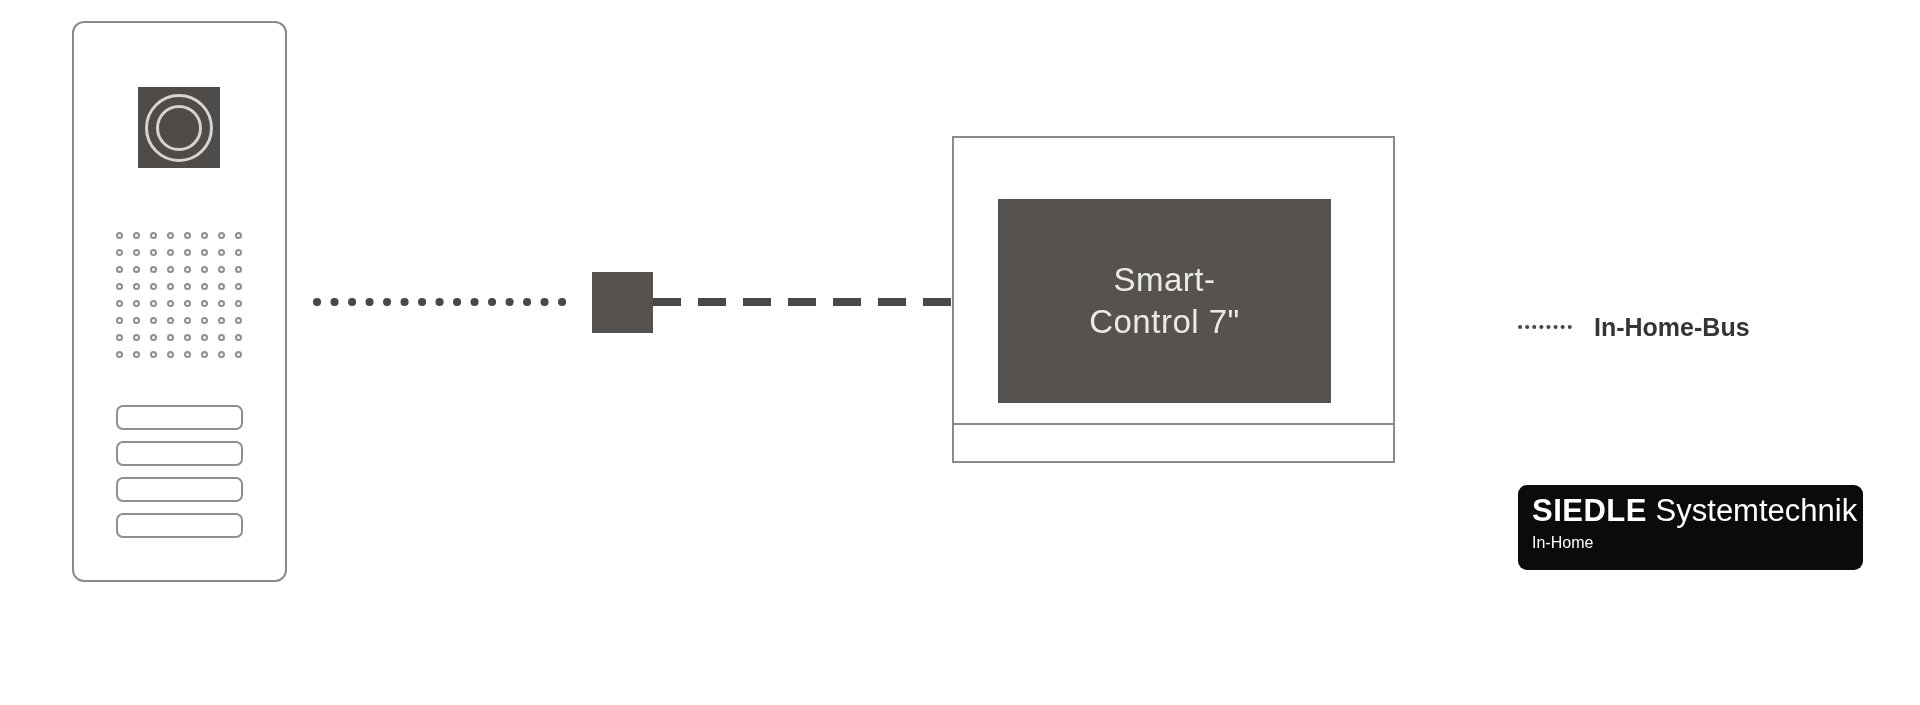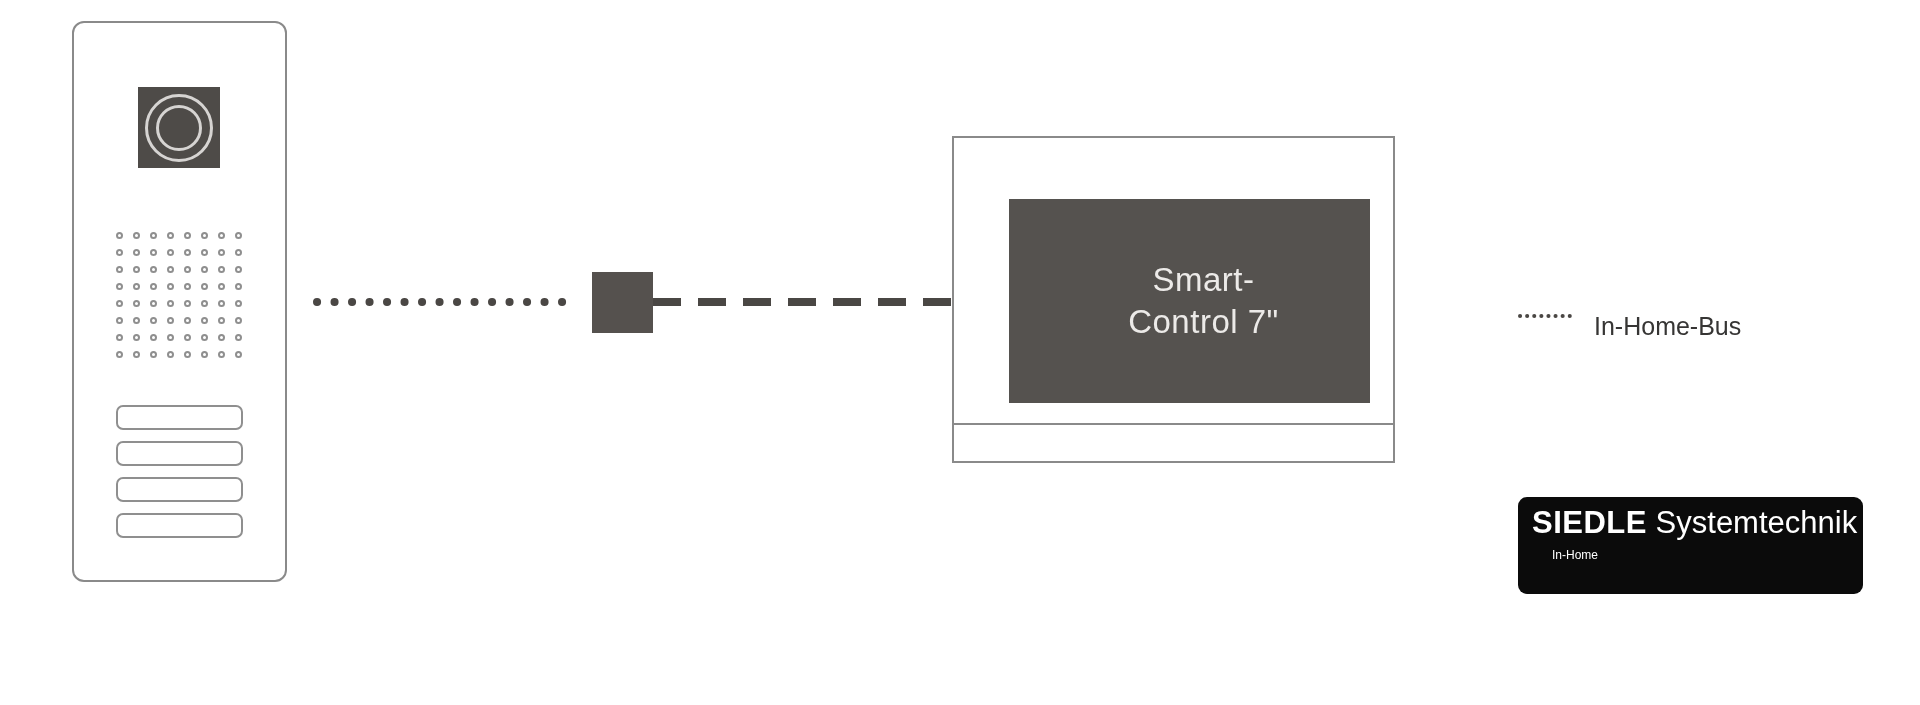--- a/index.html
+++ b/index.html
@@ -108,53 +108,53 @@
   .monitor {
     position: absolute;
     left: 952px; top: 136px;
     width: 443px; height: 327px;
     box-sizing: border-box;
     border: 2px solid #8a8a8a;
     background: #ffffff;
   }
   .monitor-screen {
     position: absolute;
-    left: 55px; top: 61px;
+    left: 44px; top: 61px;
     width: 333px; height: 204px;
     background: #55524f;
     color: #eceae8;
     display: flex;
     flex-direction: column;
     align-items: center;
     justify-content: center;
     font-size: 33px;
     line-height: 42px;
     letter-spacing: 0.5px;
     text-align: center;
-    padding-left: 28px;
   }
   .monitor-footer-divider {
     position: absolute;
     left: 0; right: 0;
     top: 285px;
     border-top: 2px solid #8a8a8a;
   }
 
   
   .legend {
     position: absolute;
     left: 1518px; top: 312px;
     display: flex;
     flex-direction: column;
   }
   .legend-row {
     display: flex;
-    align-items: flex-start;
+    align-items: center;
     height: 30px;
     margin-bottom: 18px;
+    font-weight: bold;
   }
   .legend-sample {
     width: 60px;
     display: flex;
     align-items: center;
   }
   .legend-label {
     margin-left: 16px;
     font-size: 25px;
     color: #363534;
@@ -174,40 +174,39 @@
   .legend-gateway-swatch {
     width: 28px; height: 28px;
     background: #636060;
     margin-left: auto;
     margin-right: 2px;
   }
 
   
   .logo {
     position: absolute;
-    left: 1518px; top: 497px;
-    width: 345px; height: 97px;
+    left: 1518px; top: 485px;
+    width: 345px; height: 85px;
     box-sizing: border-box;
     background: #0b0b0b;
     border-radius: 9px;
     color: #ffffff;
     padding: 7px 14px 0 14px;
   }
   .logo-line1 {
     font-size: 31px;
     line-height: 38px;
     white-space: nowrap;
   }
   .logo-brand { font-weight: bold; letter-spacing: 0.5px; }
   .logo-product { font-weight: normal; }
   .logo-line2 {
-    font-size: 12px;
+    font-size: 16px;
     line-height: 24px;
     margin-top: 1px;
-    margin-left: 20px;
   }
 </style>
 </head>
 <body>
 
 <div class="canvas">
 
   <div class="door-station">
     <div class="camera">
       <div class="ring-outer">

